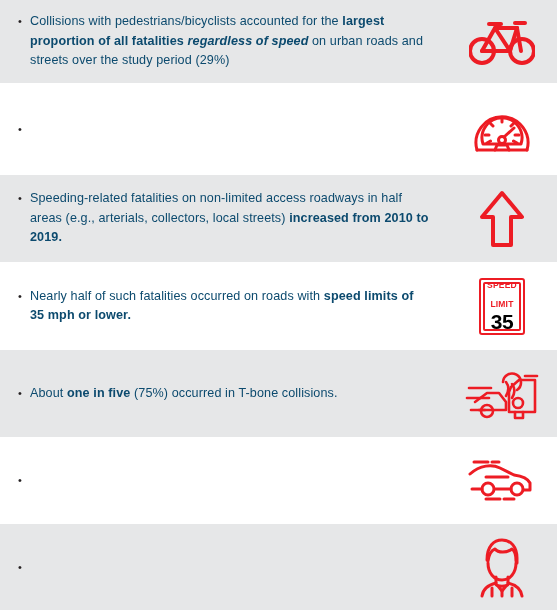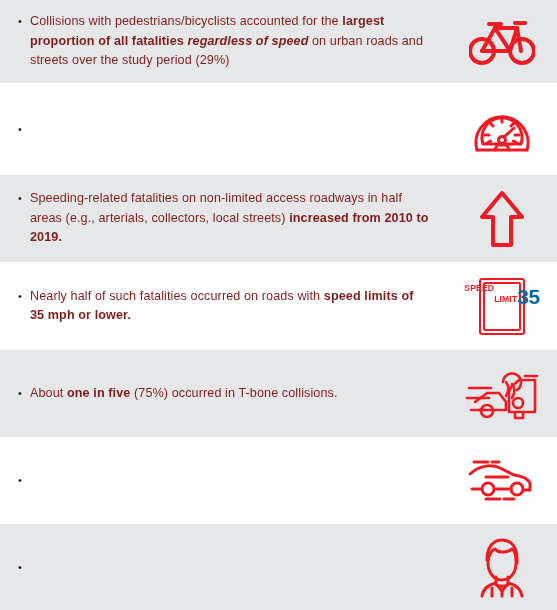--- a/index.html
+++ b/index.html
@@ -42,21 +42,21 @@
     min-width: 12px;
     font-size: 11px;
     line-height: 19px;
     color: #231f20;
     text-align: left;
   }
   .bullet-text {
     font-size: 12.6px;
     line-height: 19.5px;
     letter-spacing: 0.1px;
-    color: #7f1d1d;
+    color: #0c4a6e;
     max-width: 400px;
   }
   .bullet-text b { font-weight: bold; }
   .bullet-text i { font-style: italic; font-weight: bold; }
 
   .icon-cell {
     width: 100px;
     min-width: 100px;
     display: flex;
     align-items: center;
@@ -76,37 +76,38 @@
     box-sizing: border-box;
     background: #ffffff;
   }
   .sign-inner {
     width: 100%;
     height: 100%;
     border: 2px solid #ed1c24;
     border-radius: 2px;
     box-sizing: border-box;
     display: flex;
-    flex-direction: row;
+    flex-direction: column;
+    align-items: center;
     justify-content: center;
     line-height: 1;
   }
   .sign-word {
     font-family: "Liberation Sans", sans-serif;
     font-weight: bold;
     font-size: 8.5px;
     color: #ed1c24;
     letter-spacing: 0.2px;
   }
   .sign-word.second { margin-top: 11px; }
   .sign-num {
     font-family: "Liberation Sans", sans-serif;
     font-weight: bold;
     font-size: 21px;
-    color: #0369a1;
+    color: #000000;
     margin-top: 2px;
     letter-spacing: -0.5px;
   }
 </style>
 </head>
 <body>
 
 <div id="sheet">
 
   <div class="row shaded" style="height:83px;">

